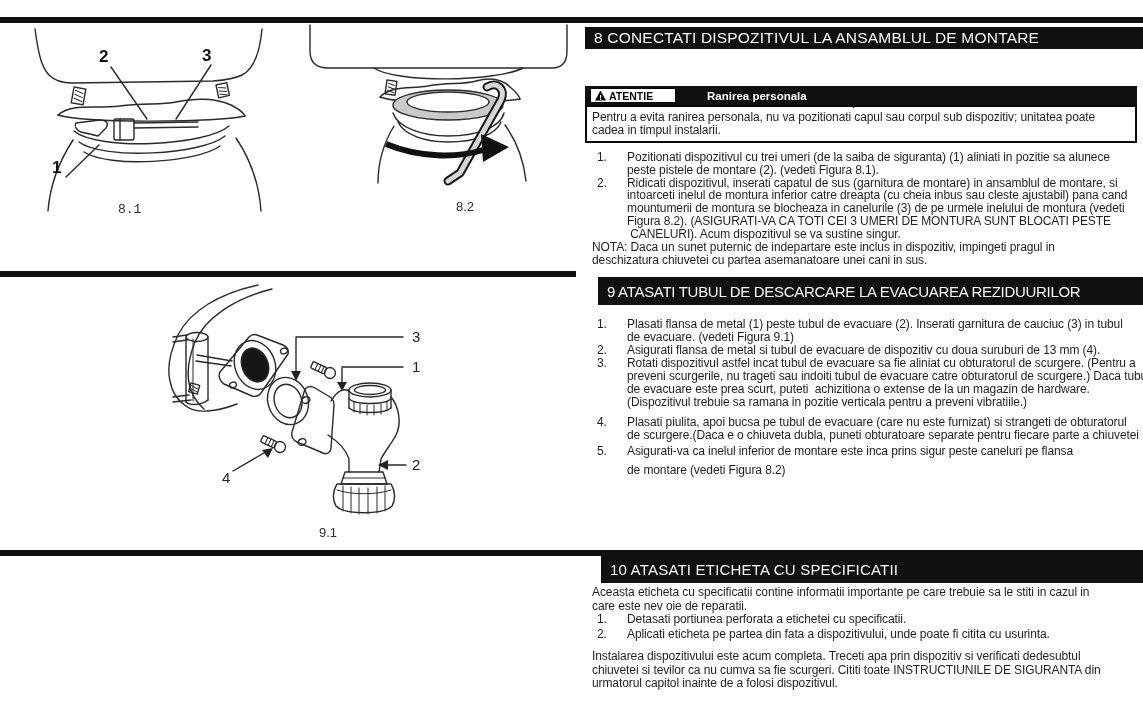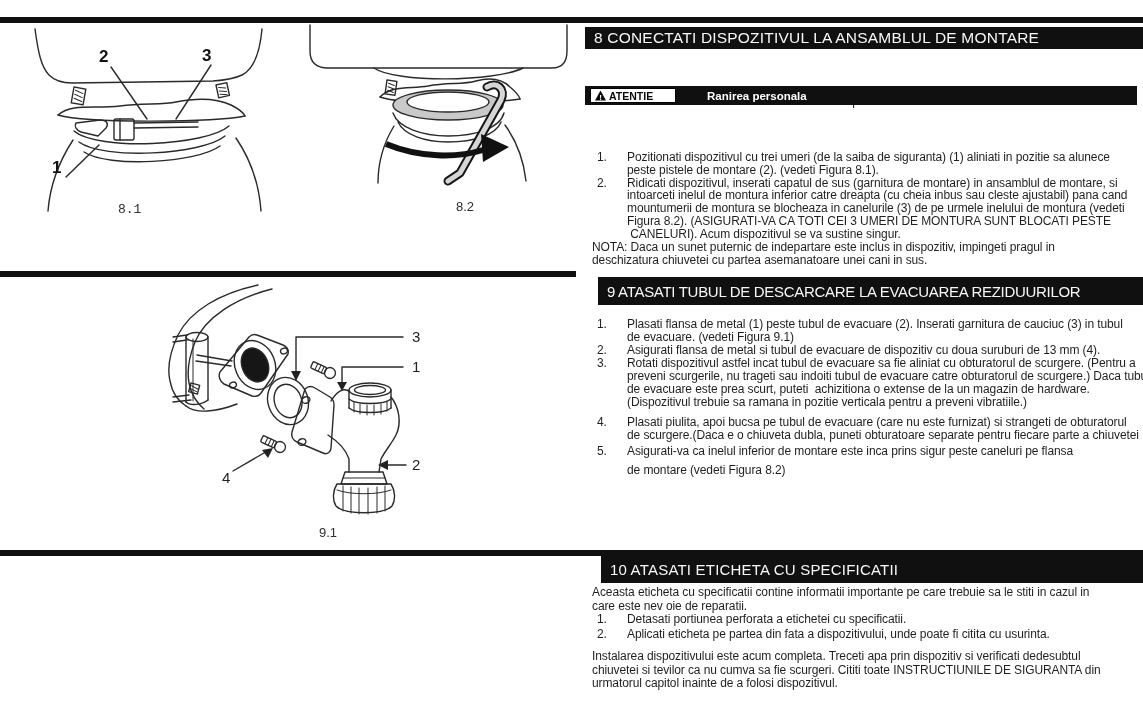--- a/index.html
+++ b/index.html
@@ -189,20 +189,22 @@
   <div id="intro8" class="body-text">Inlaturati orice obiect din camera de macinare a dispozitivului inainte de a-l monta la chiuveta.</div>
 
   <div class="abs warnbox">
     <div class="warnhead">
       <div class="badge">
         <span class="tri">!</span>
         <span class="badge-label">ATENTIE</span>
       </div>
       <span class="warn-heading">Ranirea personala</span>
     </div>
+    <div class="warnbody">Pentru a evita ranirea personala, nu va pozitionati capul sau corpul sub dispozitiv; unitatea poate
+cadea in timpul instalarii.</div>
   </div>
 
   <div id="list8" class="list">
     <div class="li">
       <span class="n">1.</span>
       <span class="t">Pozitionati dispozitivul cu trei umeri (de la saiba de siguranta) (1) aliniati in pozitie sa alunece
 peste pistele de montare (2). (vedeti Figura 8.1).</span>
     </div>
     <div class="li">
       <span class="n">2.</span>

